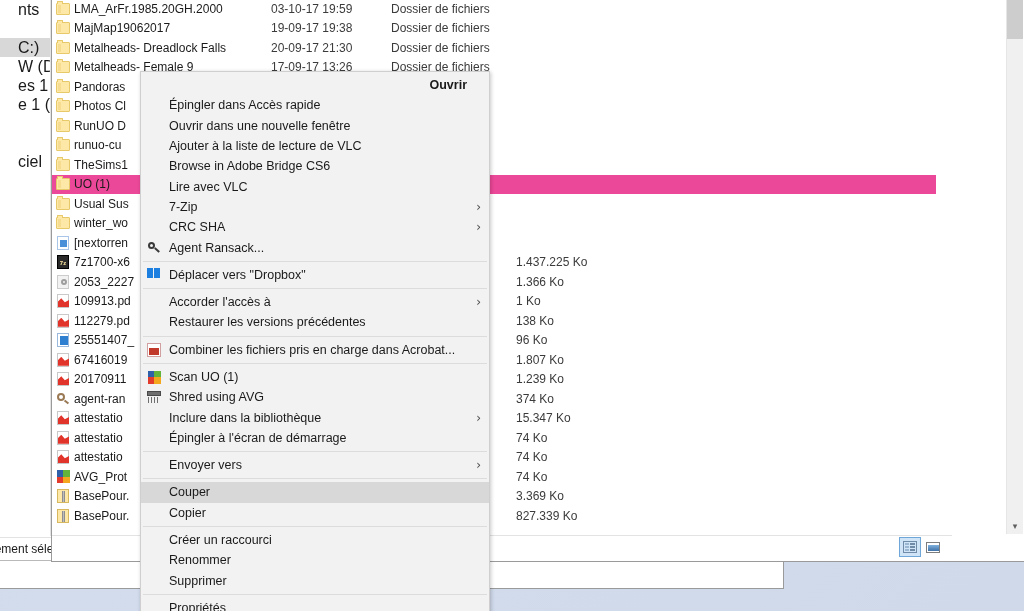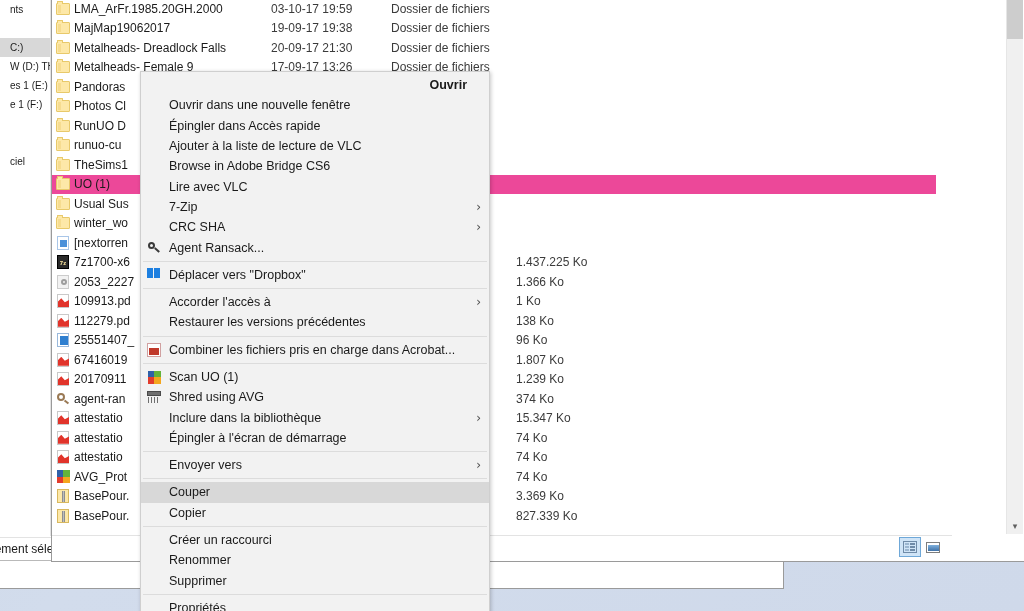--- a/index.html
+++ b/index.html
@@ -43,24 +43,24 @@
     left: 0; top: 0;
     width: 50px;
     height: 536px;
     background: #ffffff;
     border-right: 1px solid #e3e3e3;
     overflow: hidden;
   }
   .nav-item {
     height: 19px;
     line-height: 19px;
-    font-size: 10px;
+    font-size: 16px;
     color: #1a1a1a;
     white-space: nowrap;
-    padding-left: 10px;
+    padding-left: 18px;
     overflow: hidden;
   }
   .nav-item.sel-grey {
     background: #d8d8d8;
   }
   .nav-spacer { height: 19px; }
 
   
   #outer-status {
     position: absolute;
@@ -883,24 +883,24 @@
       </div>
     </div>
   </div>
 </div>
 
 <div id="context-menu">
     <div class="menu-item bold">
       <span>Ouvrir</span>
     </div>
     <div class="menu-item">
+      <span>Épingler dans Accès rapide</span>
+    </div>
+    <div class="menu-item">
       <span>Ouvrir dans une nouvelle fenêtre</span>
-    </div>
-    <div class="menu-item">
-      <span>Épingler dans Accès rapide</span>
     </div>
     <div class="menu-item">
       <span>Ajouter à la liste de lecture de VLC</span>
     </div>
     <div class="menu-item">
       <span>Browse in Adobe Bridge CS6</span>
     </div>
     <div class="menu-item">
       <span>Lire avec VLC</span>
     </div>

